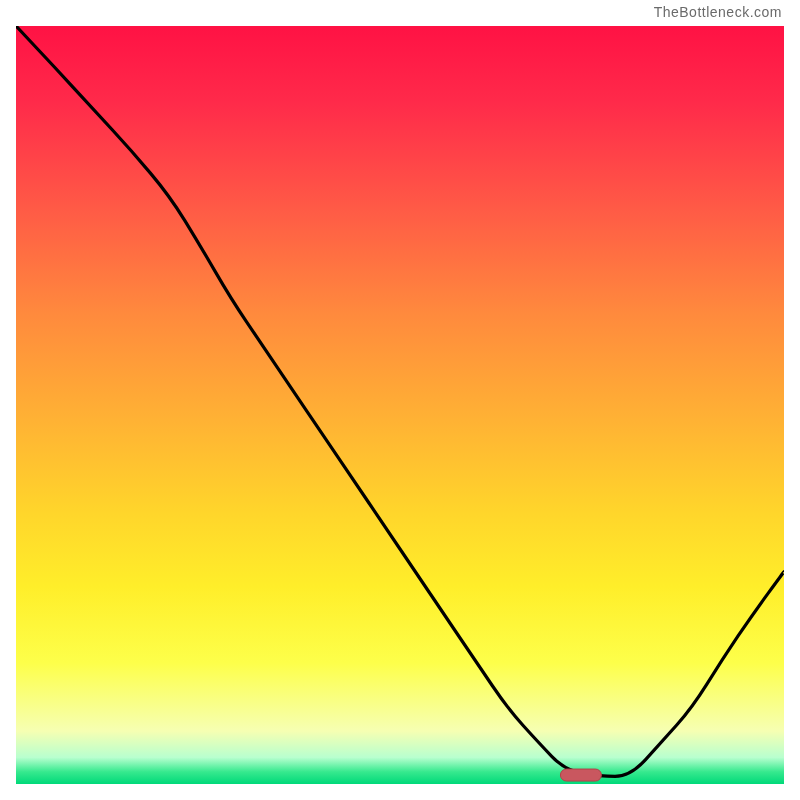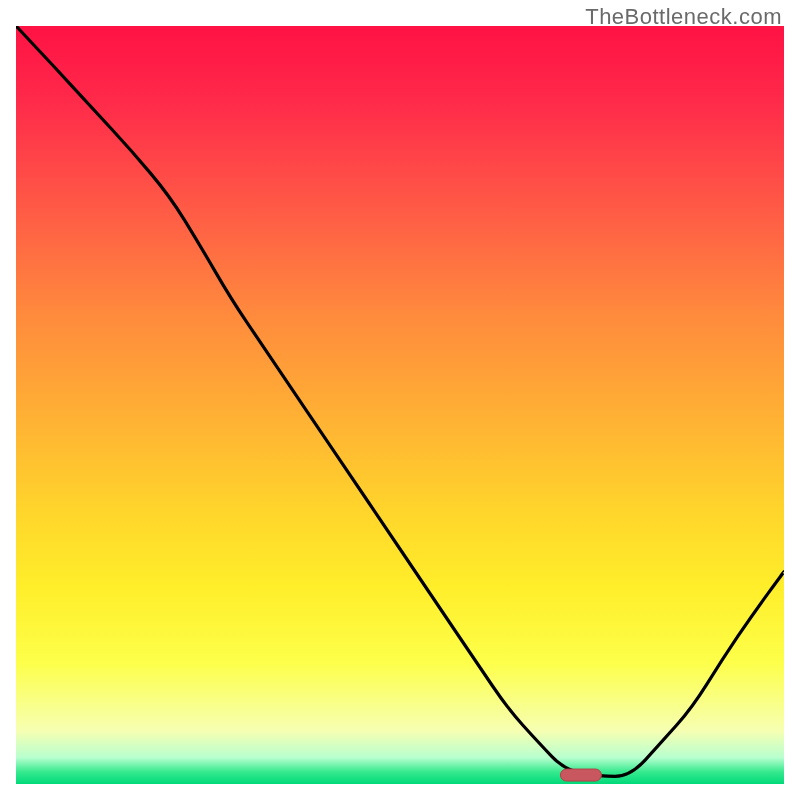--- a/index.html
+++ b/index.html
@@ -7,21 +7,21 @@
     width: 800px;
     height: 800px;
     background: #ffffff;
     position: relative;
     font-family: Arial, sans-serif;
   }
   .watermark {
     position: absolute;
     top: 4px;
     right: 18px;
-    font-size: 22px;
+    font-size: 14px;
     color: #6a6a6a;
     letter-spacing: 0.5px;
   }
   .plot {
     position: absolute;
     left: 16px;
     top: 26px;
     width: 768px;
     height: 758px;
   }

